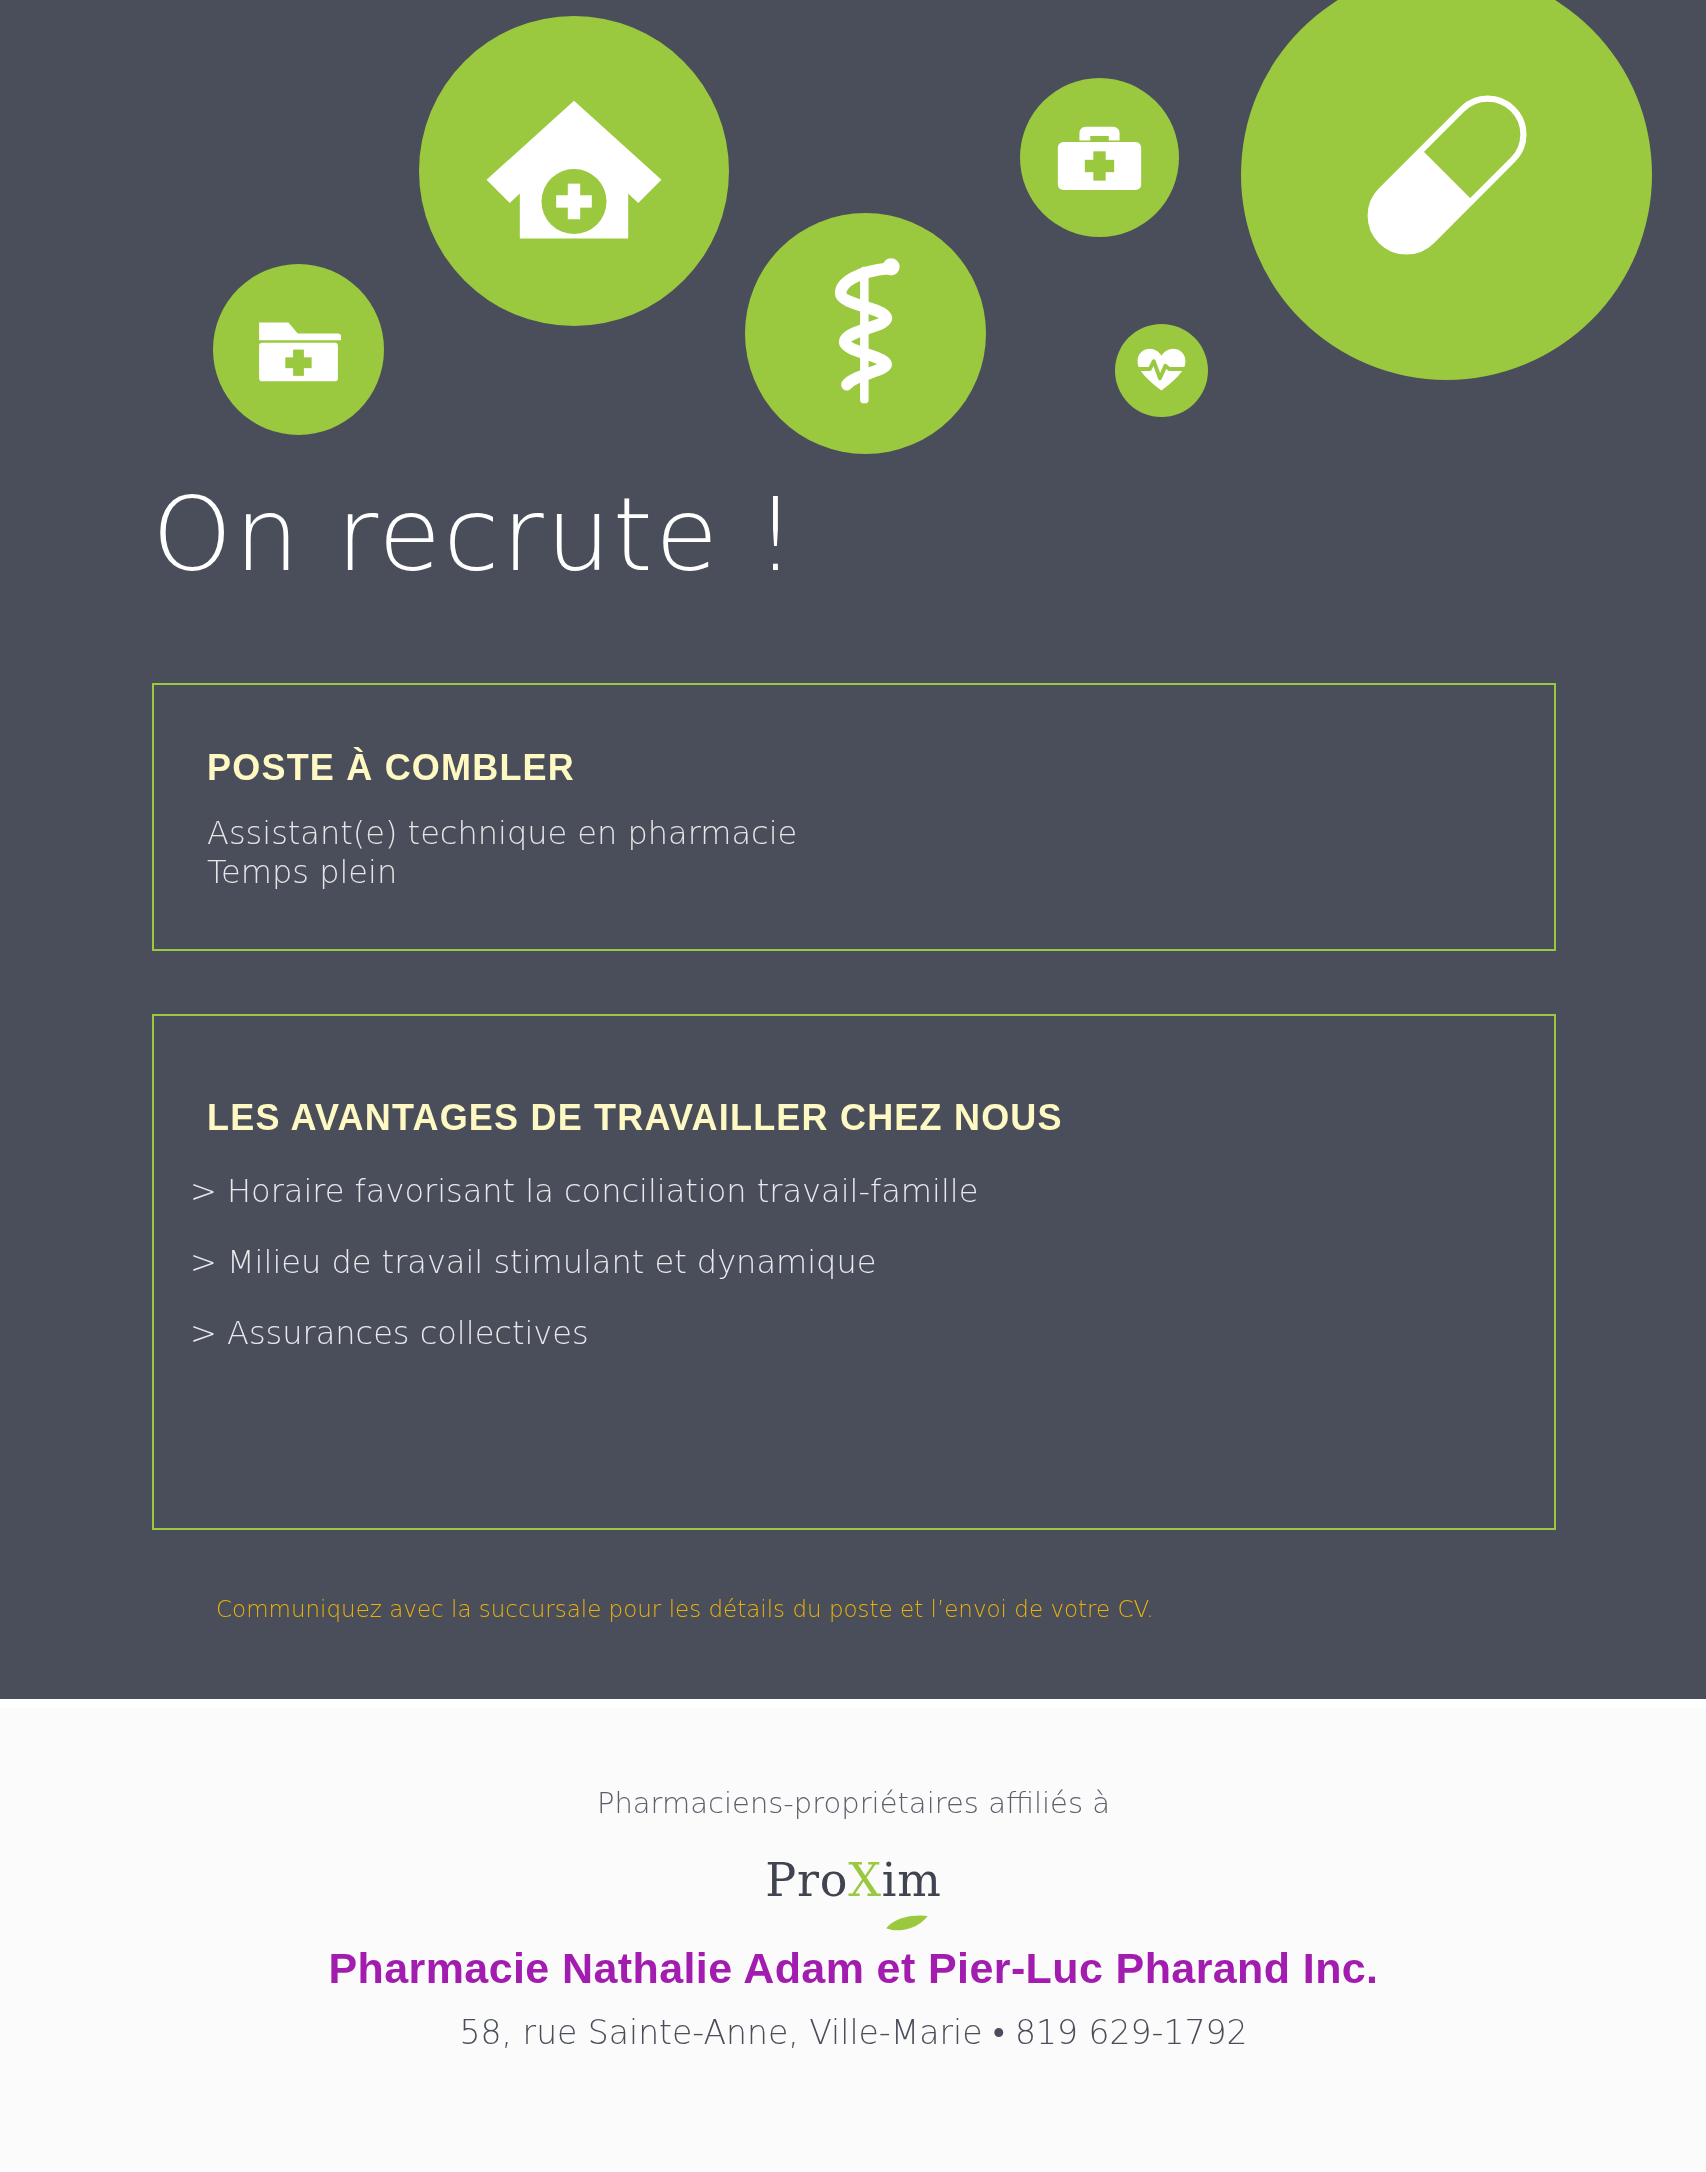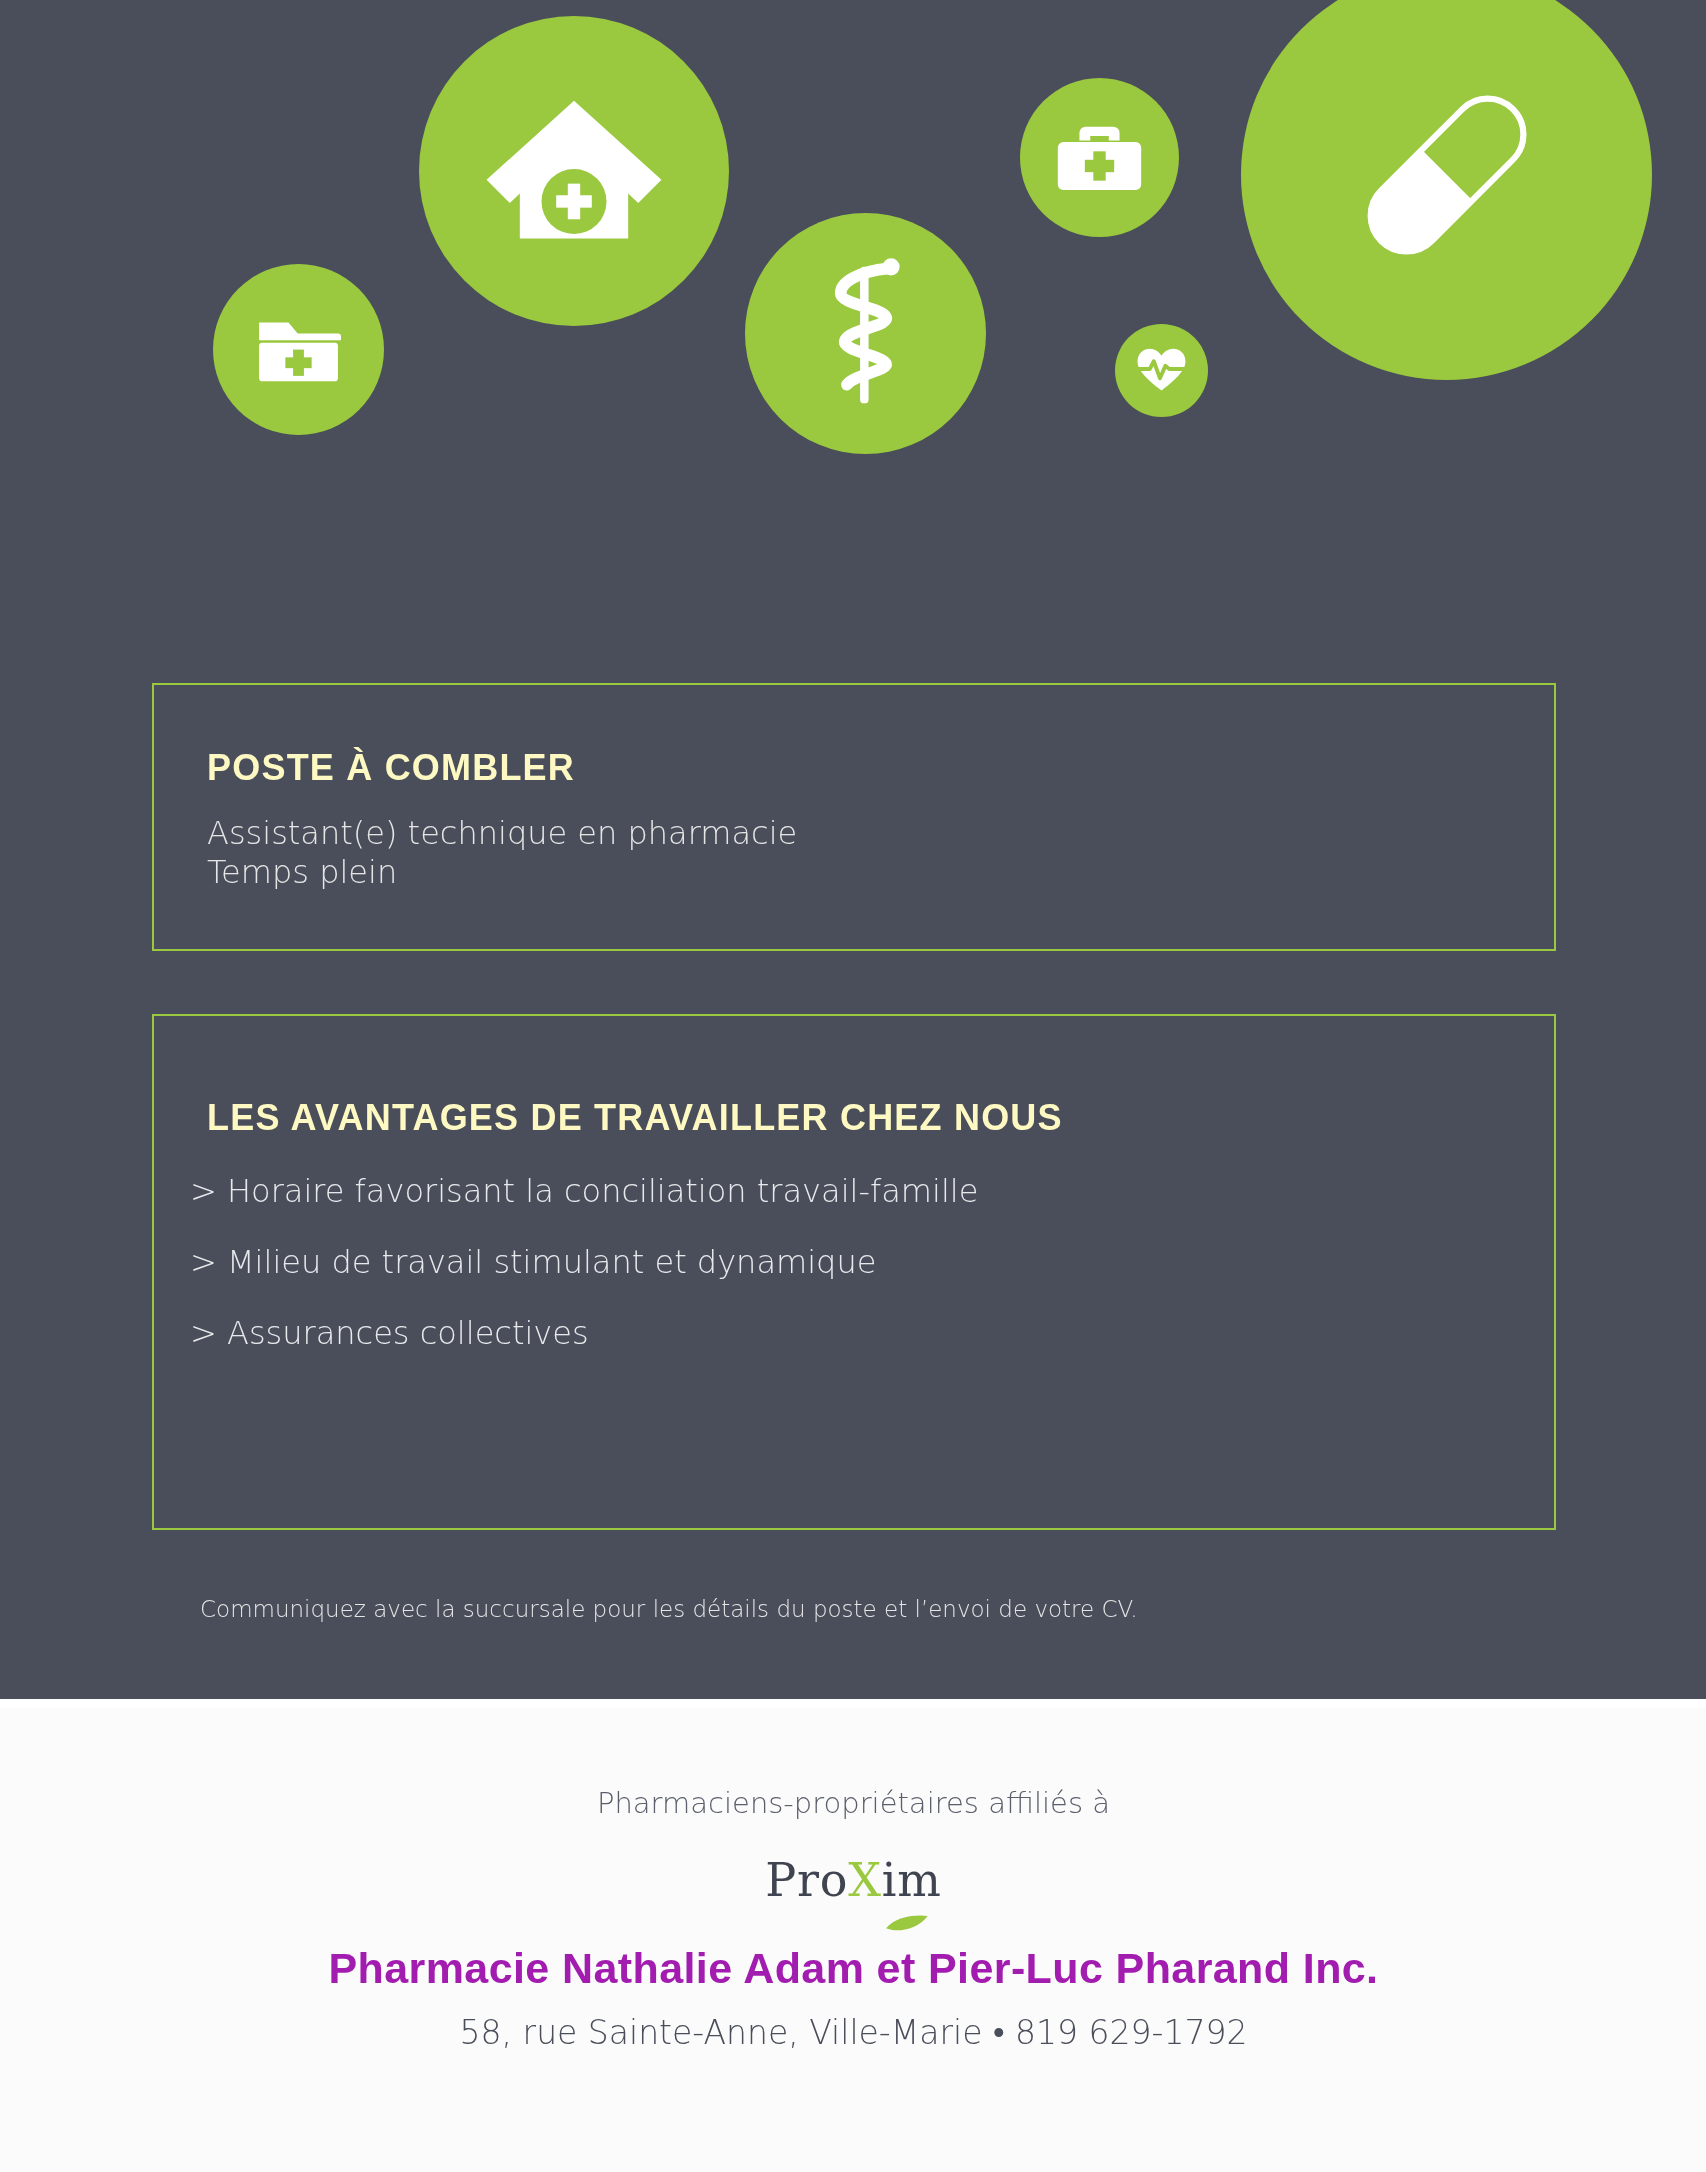--- a/index.html
+++ b/index.html
@@ -109,23 +109,23 @@
     font-weight: 300;
     padding-left: 36px;
     margin-top: 33px;
     font-family: "DejaVu Sans", sans-serif;
   }
   .adv-list { margin-top: 14px; }
 
   
   .footnote {
     position: absolute;
-    left: 200px;
+    left: 216px;
     top: 1596px;
-    color: #e5e5e5;
+    color: #eab308;
     font-size: 23px;
     font-weight: 300;
     font-family: "DejaVu Sans", sans-serif;
   }
 
   
   .white-panel {
     position: absolute;
     left: 0;
     top: 1699px;
@@ -235,20 +235,21 @@
     <div class="circle c-pill">
       <svg width="233" height="233" viewBox="0 0 300 300">
         <g transform="rotate(-45 150 150)">
           <rect x="30" y="105" width="240" height="92" rx="46" fill="#ffffff"></rect>
           <path d="M150 105 h74 a46 46 0 0 1 0 92 h-74 z" fill="#9ac93f"></path>
           <rect x="30" y="105" width="240" height="92" rx="46" fill="none" stroke="#ffffff" stroke-width="8"></rect>
         </g>
       </svg>
     </div>
 
+    <div class="headline">On recrute !</div>
 
     <div class="box box-post">
       <div class="box-title">POSTE À COMBLER</div>
       <div class="lines">
         <div class="box-line">Assistant(e) technique en pharmacie</div>
         <div class="box-line">Temps plein</div>
       </div>
     </div>
 
     <div class="box box-adv">

